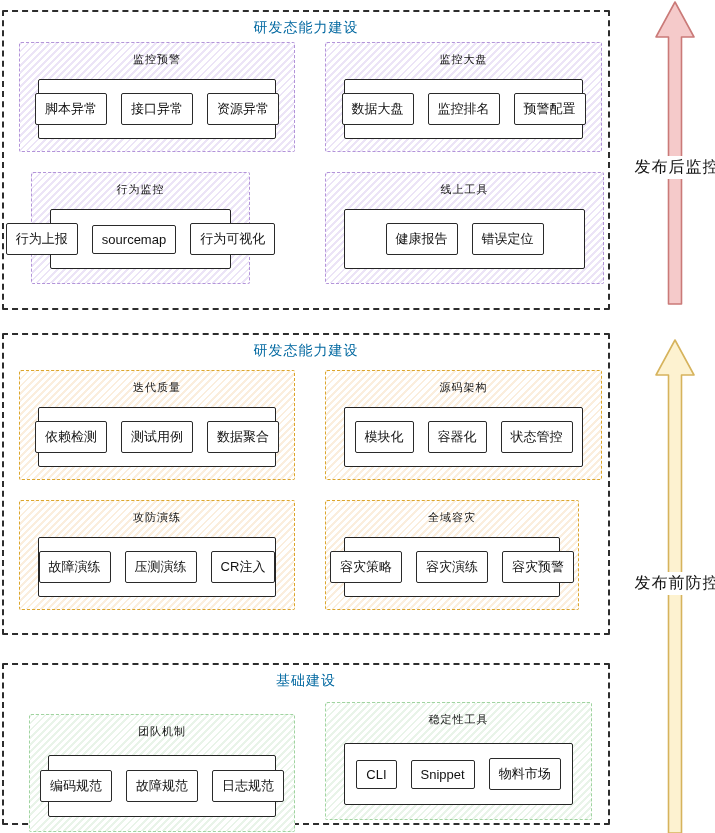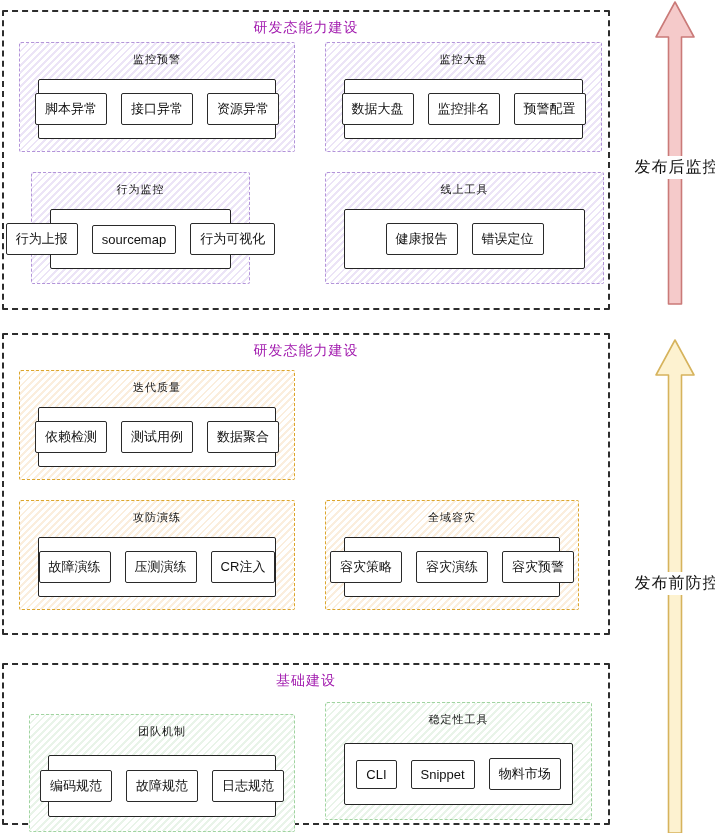--- a/index.html
+++ b/index.html
@@ -7,21 +7,21 @@
     position:relative;width:715px;height:833px;overflow:hidden;background:#fff;
     font-family:"Liberation Sans","DejaVu Sans",sans-serif;color:var(--ink);
   }
   
   .zone{
     position:absolute;left:2px;width:608px;
     border:2px dashed var(--section_border);
     background:#fff;box-sizing:border-box;border-radius:1px;
   }
   .zone-title{
-    text-align:center;margin-top:7px;font-size:14px;letter-spacing:1px;color:#a21caf;
+    text-align:center;margin-top:7px;font-size:14px;letter-spacing:1px;color:#0369a1;
   }
   
   .group{
     position:absolute;box-sizing:border-box;border-radius:2px;
   }
   .group.purple{
     border:1.6px dashed var(--purple_border);
     background:repeating-linear-gradient(135deg,var(--purple_hatch) 0,var(--purple_hatch) 2px,#fff 2px,#fff 5px);
   }
   .group.orange{
@@ -106,20 +106,28 @@
 
     <div class="group orange" style="left:15px;top:35px;width:276px;height:110px;">
       <div class="group-title">迭代质量</div>
       <div class="inner">
         <span class="item">依赖检测</span>
         <span class="item">测试用例</span>
         <span class="item">数据聚合</span>
       </div>
     </div>
 
+    <div class="group orange" style="left:321px;top:35px;width:277px;height:110px;">
+      <div class="group-title">源码架构</div>
+      <div class="inner">
+        <span class="item">模块化</span>
+        <span class="item">容器化</span>
+        <span class="item">状态管控</span>
+      </div>
+    </div>
 
     <div class="group orange" style="left:15px;top:165px;width:276px;height:110px;">
       <div class="group-title">攻防演练</div>
       <div class="inner">
         <span class="item">故障演练</span>
         <span class="item">压测演练</span>
         <span class="item">CR注入</span>
       </div>
     </div>
 

